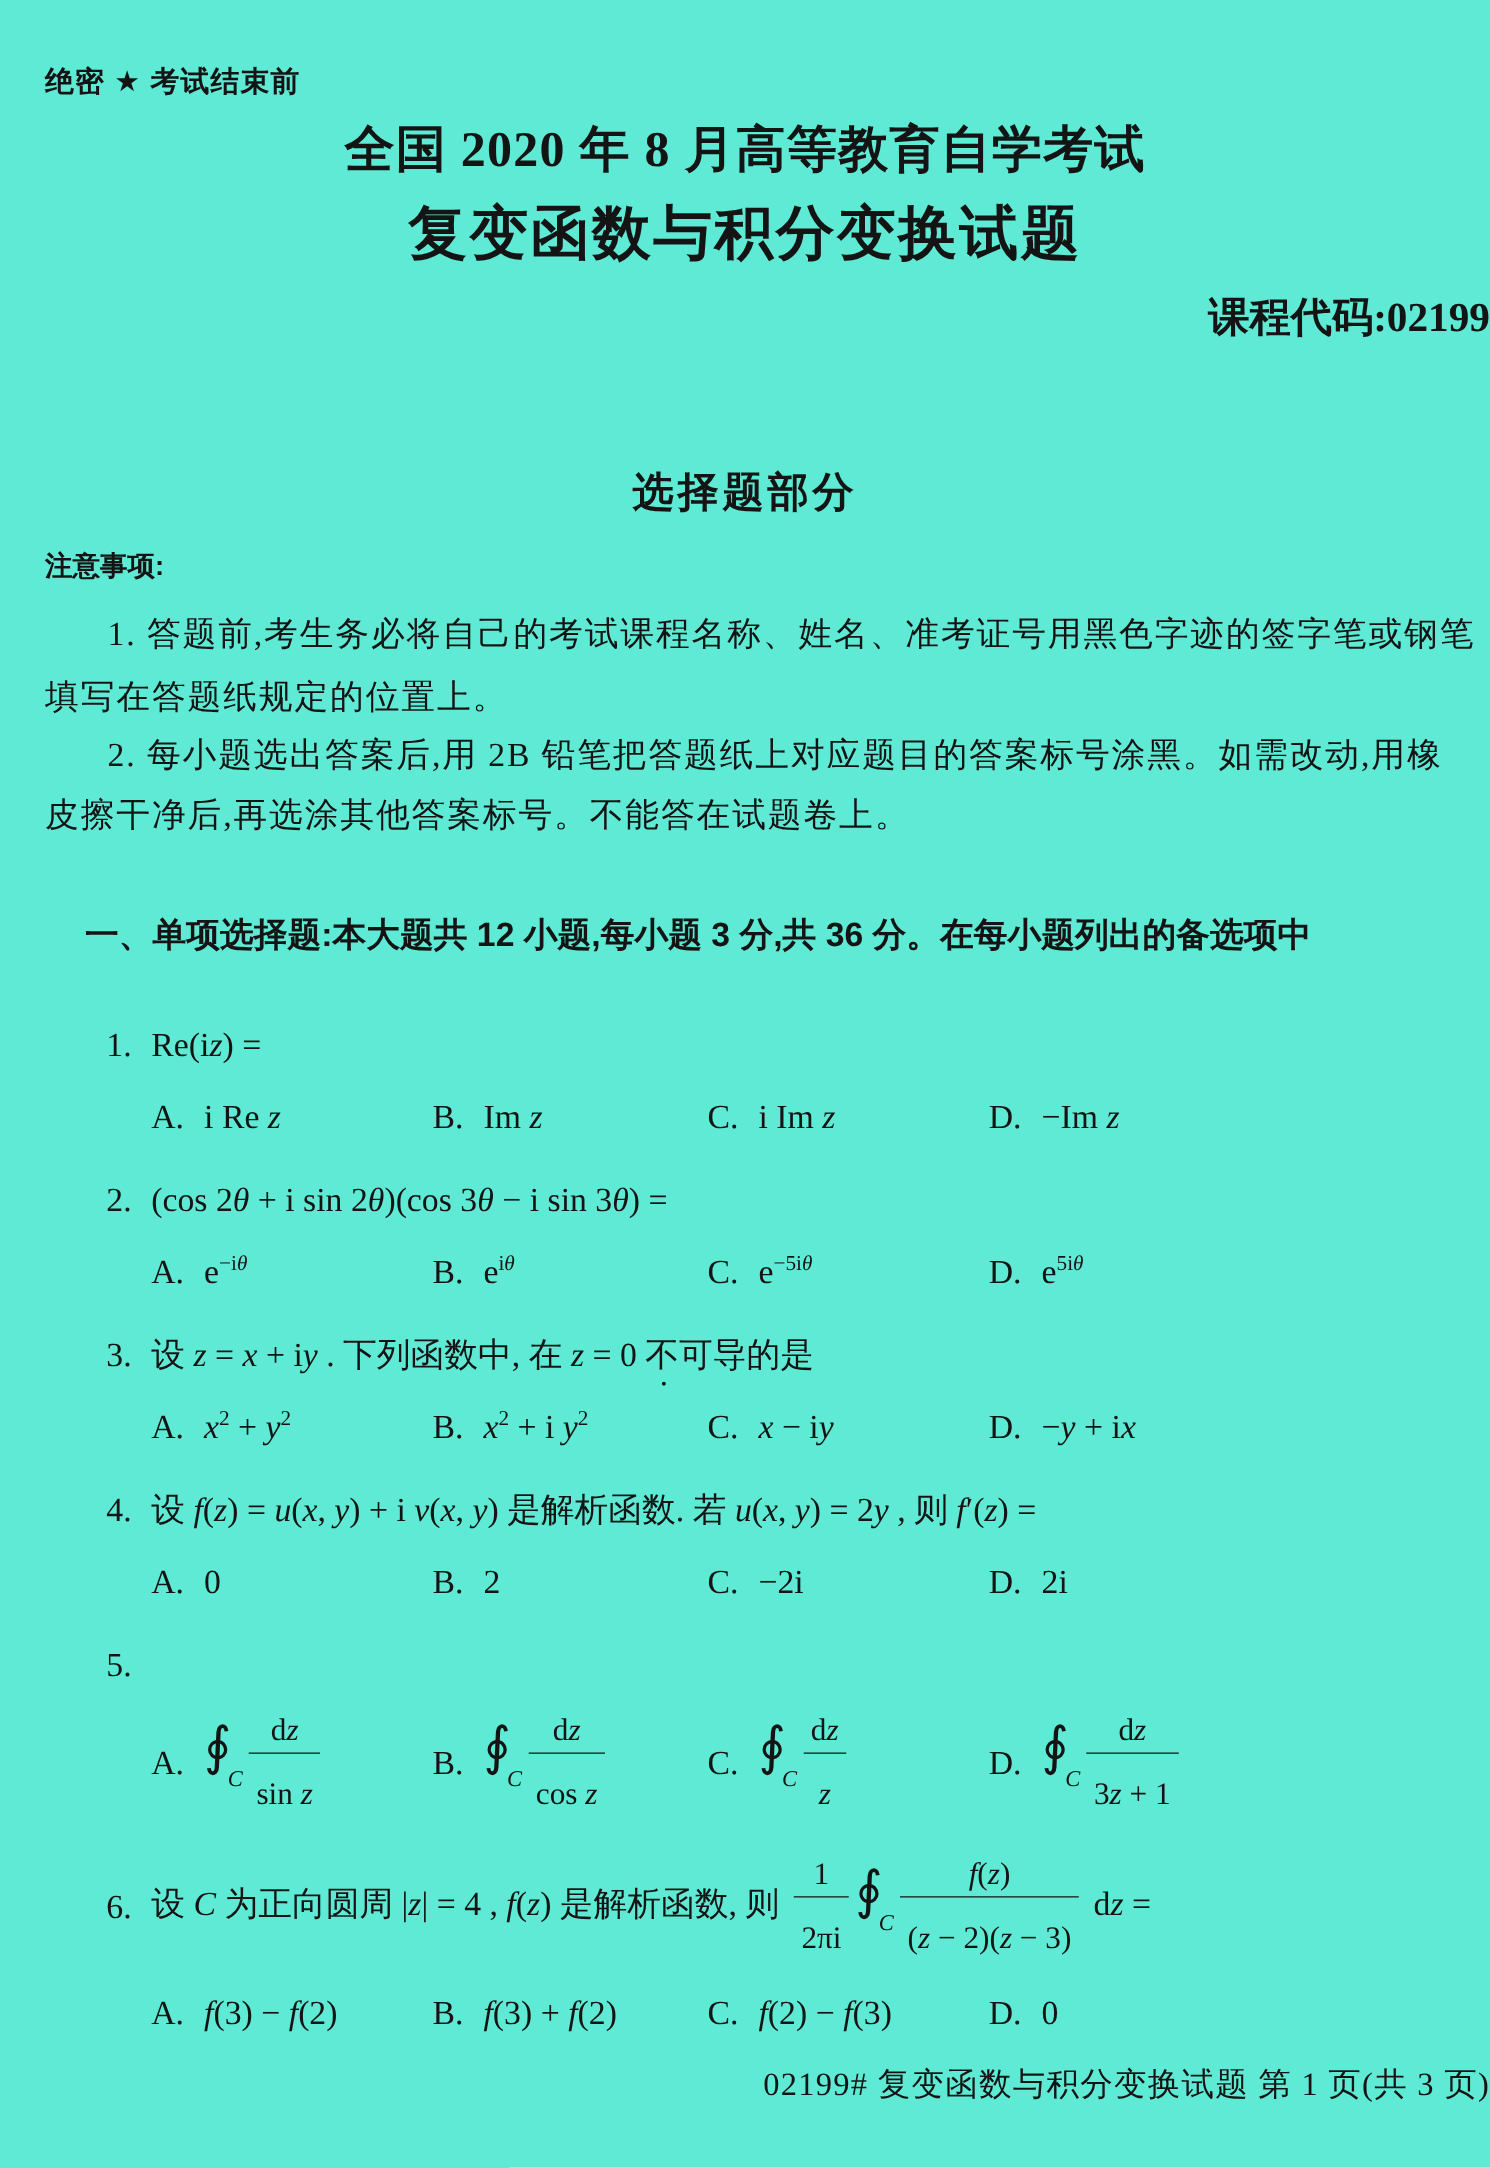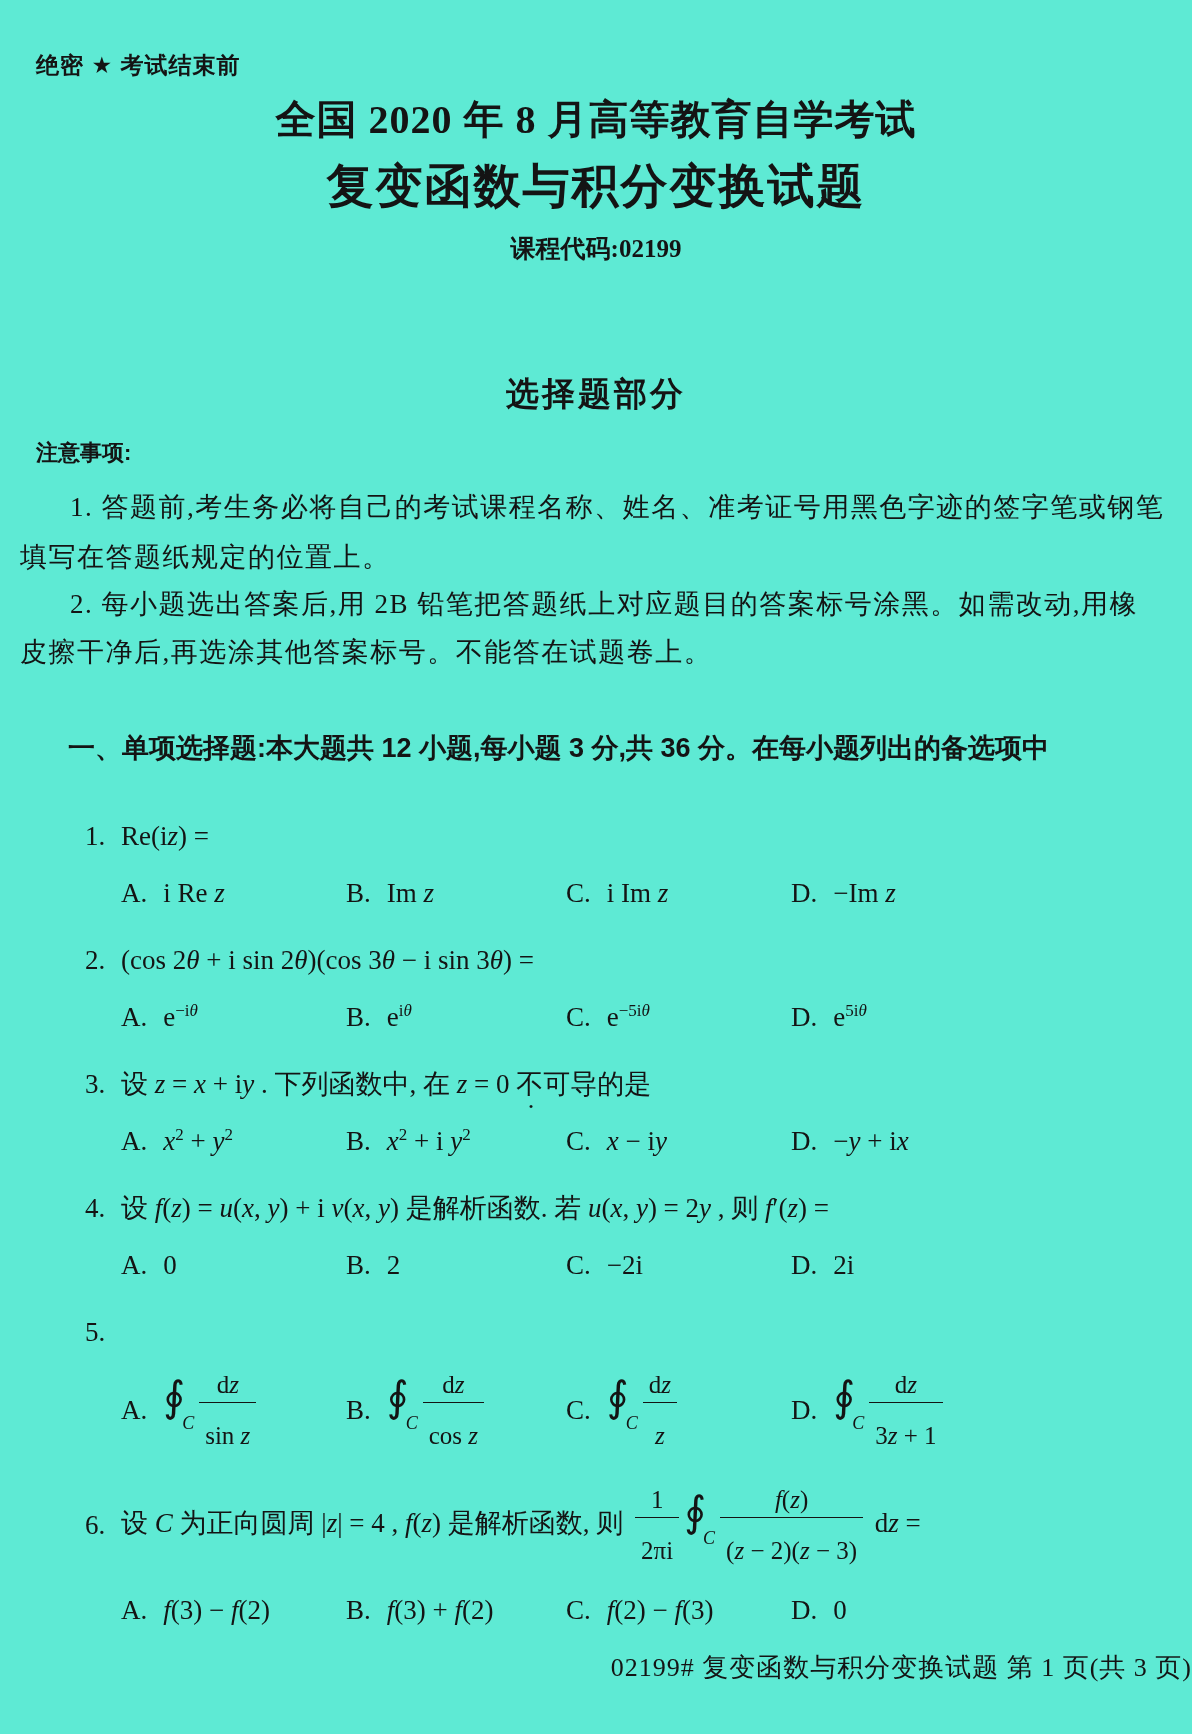--- a/index.html
+++ b/index.html
@@ -14,26 +14,26 @@
     margin:0 auto;
     background:#5eead4;
     color:var(--ink);
     overflow:hidden;
     font-family:var(--serif);
   }
   
   .security{position:absolute;top:50px;left:36px;font-family:var(--sans);font-weight:bold;font-size:23px;letter-spacing:1px;}
   .title{position:absolute;top:96px;left:0;width:100%;text-align:center;font-family:var(--serif);font-weight:600;font-size:40px;line-height:48px;letter-spacing:1px;}
   .subtitle{position:absolute;top:158px;left:0;width:100%;text-align:center;font-family:var(--sans);font-weight:bold;font-size:47px;line-height:56px;letter-spacing:2px;}
-  .course{position:absolute;top:232px;left:0;width:100%;text-align:center;font-family:var(--serif);font-weight:bold;font-size:25px;}
+  .course{position:absolute;top:232px;left:0;width:100%;text-align:right;font-family:var(--serif);font-weight:bold;font-size:33px;}
   
   .instruction{position:absolute;top:310px;left:85px;font-family:var(--sans);font-size:27px;letter-spacing:1px;}
   .section-title{position:absolute;top:372px;left:0;width:100%;text-align:center;font-family:var(--sans);font-weight:bold;font-size:33px;letter-spacing:3px;}
   .notes-title{position:absolute;top:438px;left:36px;font-family:var(--sans);font-weight:bold;font-size:22px;}
-  .note{position:absolute;left:20px;right:34px;font-size:27px;line-height:50px;letter-spacing:1.5px;}
+  .note{position:absolute;left:36px;right:34px;font-size:27px;line-height:50px;letter-spacing:1.5px;}
   .note-1{top:482px;}
   .note-2{top:580px;line-height:48px;}
   .note .l1{text-indent:50px;white-space:nowrap;}
   .note .l2{white-space:nowrap;}
   
   .part-heading{position:absolute;top:726px;left:68px;right:40px;font-family:var(--sans);font-weight:bold;font-size:27px;line-height:45px;}
   .part-heading .l2{padding-left:52px;}
   
   .questions{position:absolute;top:808px;left:36px;right:36px;}
   .q{margin-bottom:10px;}

